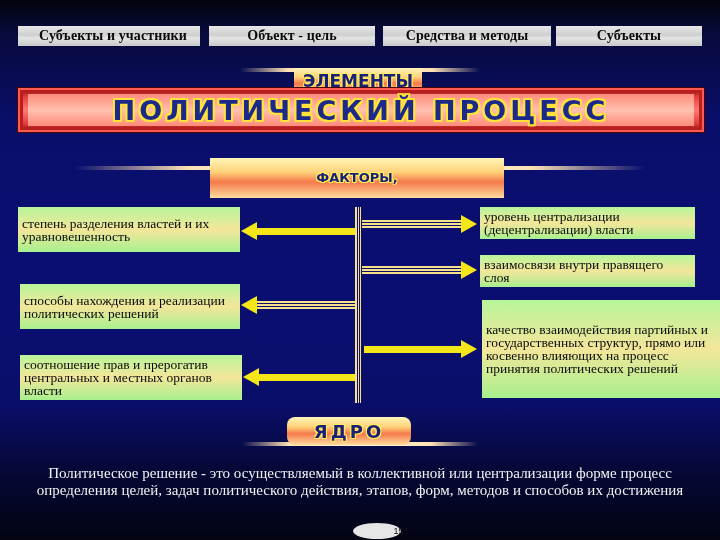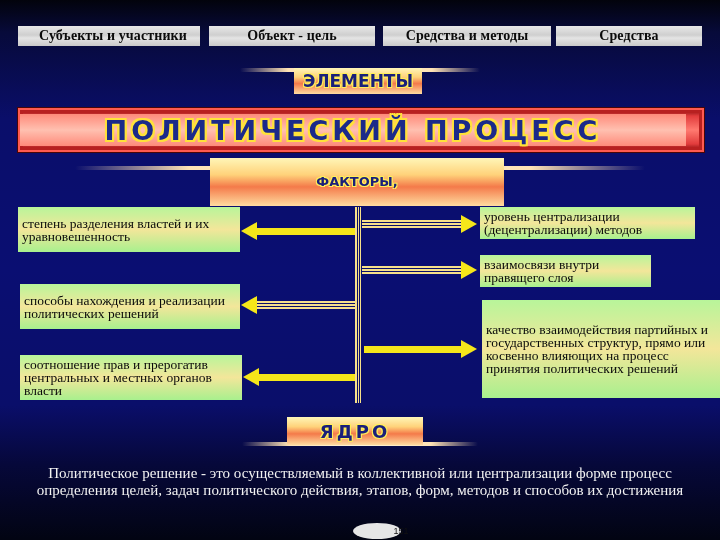--- a/index.html
+++ b/index.html
@@ -30,25 +30,25 @@
     position: absolute;
     background: linear-gradient(180deg, #fff6b8 0%, #ffd27a 35%, #f47a4a 60%, #ffdca0 100%);
     display: flex; align-items: center; justify-content: center;
     font-family: "DejaVu Sans", sans-serif; font-weight: bold;
     color: #1a1f7a;
     text-shadow: 1px 1px 0 #ffef5a, -1px -1px 0 #ffef5a, 1px -1px 0 #ffef5a, -1px 1px 0 #ffef5a;
   }
 
   
   .banner {
-    position: absolute; left: 18px; top: 108px; width: 686px; height: 44px;
+    position: absolute; left: 18px; top: 88px; width: 686px; height: 44px;
     background: linear-gradient(180deg, #8a1010 0%, #e23c3c 15%, #ff7a70 50%, #e23c3c 85%, #8a1010 100%);
     border: 2px solid #ff5a50;
     box-shadow: inset 0 0 0 3px #b82020, 0 0 0 1px #4a0606;
-    display: flex; align-items: center; justify-content: flex-start;
+    display: flex; align-items: center; justify-content: center;
   }
   .banner-inner {
     width: 666px; height: 32px;
     background: linear-gradient(180deg, #ff8a7a 0%, #ffc0b0 50%, #ff8a7a 100%);
     display: flex; align-items: center; justify-content: center;
   }
   .banner-text {
     font-family: "DejaVu Sans", sans-serif; font-weight: bold;
     font-size: 27px; letter-spacing: 4px; color: #1b2a8a;
     text-shadow: 2px 0 0 #ffe23a, -2px 0 0 #ffe23a, 0 2px 0 #ffe23a, 0 -2px 0 #ffe23a, 2px 2px 0 #ffe23a, -2px -2px 0 #ffe23a, 2px -2px 0 #ffe23a, -2px 2px 0 #ffe23a;
@@ -92,54 +92,54 @@
     font-family: "Liberation Sans", sans-serif;
     padding-left: 48px;
   }
 </style>
 </head>
 <body>
 
 <div class="tab" style="left:18px; width:182px;padding-left:8px;">Субъекты и участники</div>
 <div class="tab" style="left:209px; width:166px;">Объект - цель</div>
 <div class="tab" style="left:383px; width:168px;">Средства и методы</div>
-<div class="tab" style="left:556px; width:146px;">Средства</div>
+<div class="tab" style="left:556px; width:146px;">Субъекты</div>
 
 <div class="glow-line" style="left:240px; top:68px; width:240px;"></div>
 <div class="label-plaque" style="left:294px; top:68px; width:128px; height:26px; font-size:17px;">
   <span>ЭЛЕМЕНТЫ</span>
 </div>
 
 <div class="banner">
   <div class="banner-inner">
     <span class="banner-text">ПОЛИТИЧЕСКИЙ ПРОЦЕСС</span>
   </div>
 </div>
 
 <div class="glow-line" style="left:75px; top:166px; width:570px;"></div>
-<div class="label-plaque" style="left:210px; top:158px; width:294px; height:48px; flex-direction:column; font-size:13px; line-height:16px;">
+<div class="label-plaque" style="left:210px; top:158px; width:294px; height:40px; flex-direction:column; font-size:13px; line-height:16px;">
   <span>ФАКТОРЫ,</span>
 </div>
 
 <div class="vbar"></div>
 
 <div class="fbox" style="left:18px; top:207px; width:222px; height:45px;">
   <span>степень разделения властей и их уравновешенность</span>
 </div>
 <div class="fbox" style="left:20px; top:284px; width:220px; height:45px;">
   <span>способы нахождения и реализации политических решений</span>
 </div>
 <div class="fbox" style="left:20px; top:355px; width:222px; height:45px;">
   <span>соотношение прав и прерогатив центральных и местных органов власти</span>
 </div>
 
 <div class="fbox" style="left:480px; top:207px; width:215px; height:32px;">
-  <span>уровень централизации (децентрализации) методов</span>
+  <span>уровень централизации (децентрализации) власти</span>
 </div>
-<div class="fbox" style="left:480px; top:255px; width:171px; height:32px;">
+<div class="fbox" style="left:480px; top:255px; width:215px; height:32px;">
   <span>взаимосвязи внутри правящего слоя</span>
 </div>
 <div class="fbox" style="left:482px; top:300px; width:243px; height:98px;">
   <span>качество взаимодействия партийных и государственных структур, прямо или косвенно влияющих на процесс принятия политических решений</span>
 </div>
 
 <div class="arrow-solid" style="left:256px; top:228px; width:99px;"></div>
 <div class="head-left" style="left:241px; top:222px;"></div>
 
 <div class="arrow-striped" style="left:256px; top:301px; width:99px;"></div>
@@ -151,21 +151,21 @@
 <div class="arrow-striped" style="left:362px; top:220px; width:100px;"></div>
 <div class="head-right" style="left:461px; top:215px;"></div>
 
 <div class="arrow-striped" style="left:362px; top:266px; width:100px;"></div>
 <div class="head-right" style="left:461px; top:261px;"></div>
 
 <div class="arrow-solid" style="left:364px; top:346px; width:98px;"></div>
 <div class="head-right" style="left:461px; top:340px;"></div>
 
 <div class="glow-line" style="left:242px; top:442px; width:236px;"></div>
-<div class="label-plaque" style="left:287px; top:417px; width:136px; height:28px; font-size:18px; letter-spacing:3px;">
+<div class="label-plaque" style="left:287px; top:417px; width:124px; height:28px; font-size:18px; letter-spacing:3px;border-radius:8px;">
   <span>ЯДРО</span>
 </div>
 
 <div class="definition">
   <b>Политическое решение</b><span> - это осуществляемый в коллективной или централизации форме процесс определения целей, задач политического действия, этапов, форм, методов и способов их достижения</span>
 </div>
 
 <div class="page-num">
   <span>151</span>
 </div>

